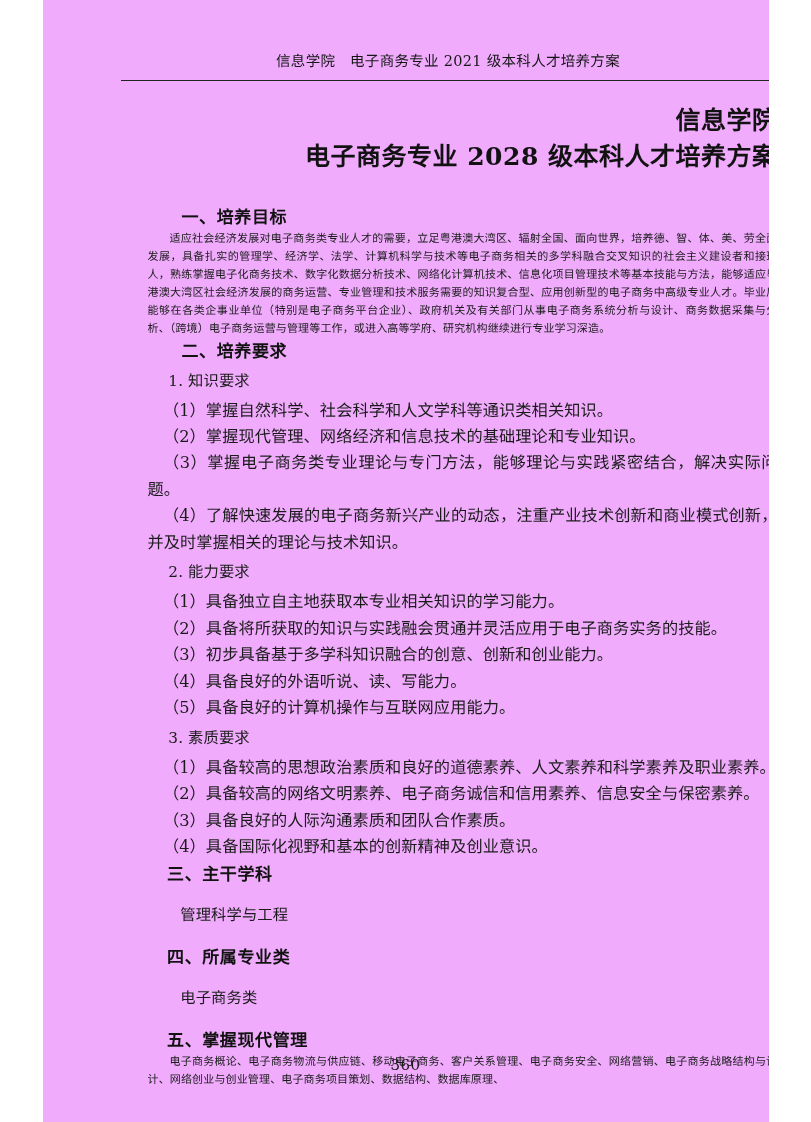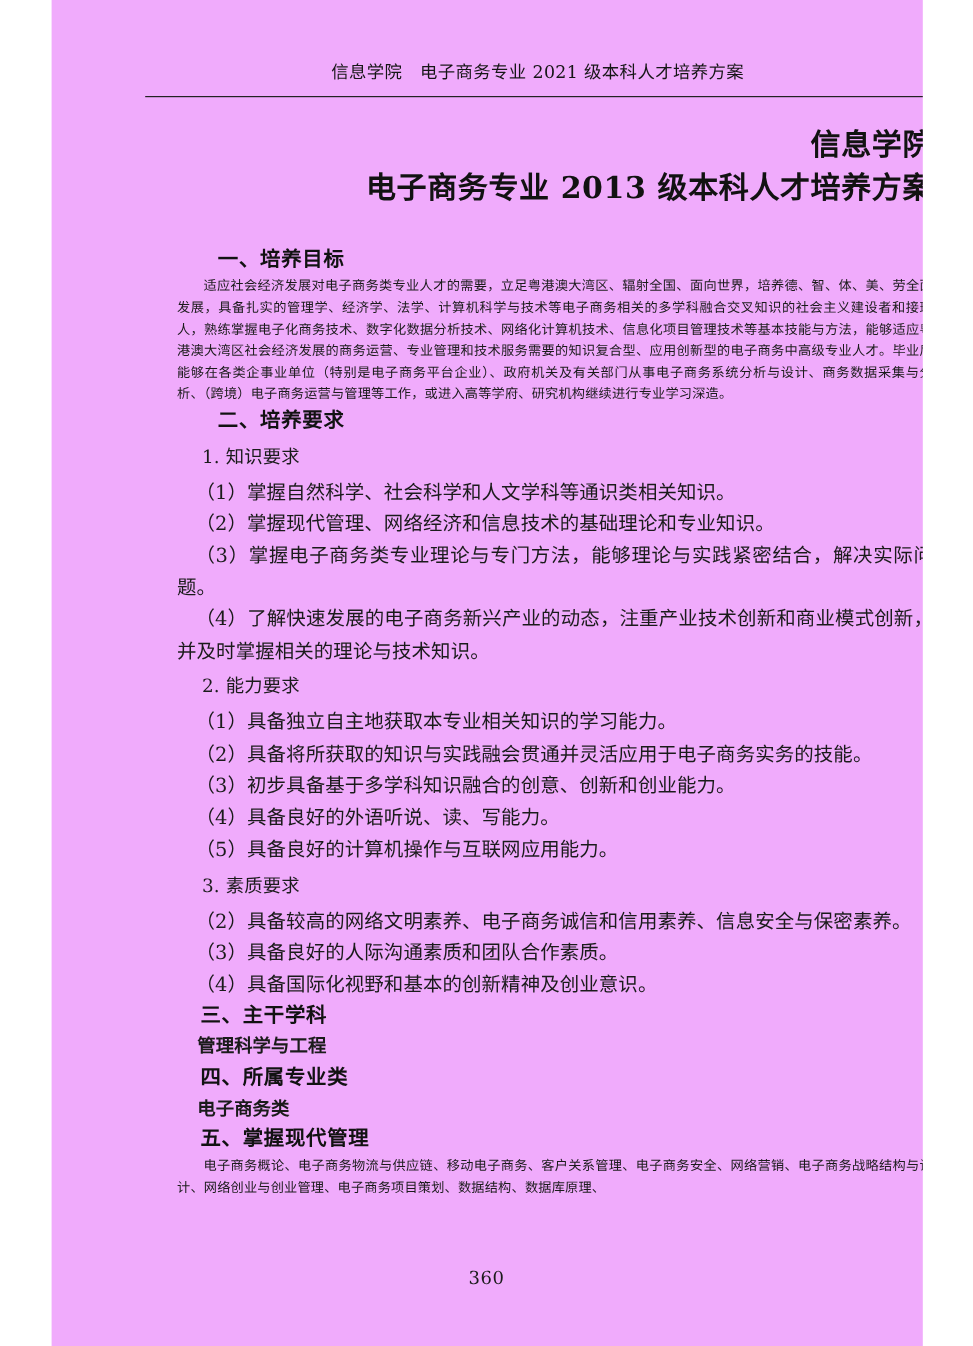--- a/index.html
+++ b/index.html
@@ -103,25 +103,24 @@
     margin: 0;
     text-align: justify;
     text-justify: inter-ideograph;
     text-indent: 0.95em;
     letter-spacing: 0.1px;
     color: #1b1b1b;
   }
   p.plain-line {
     font-size: 15.3px;
     line-height: 1.62;
-    margin: 0;
+    margin: 16px;
     text-indent: 1.1em;
     letter-spacing: 0.1px;
     color: #1b1b1b;
-    font-weight: bold;
   }
   .gap-title { height: 30px; }
 
   
   .page-number {
     position: absolute;
     left: 0;
     right: 0;
     top: 1056px;
     text-align: center;
@@ -136,21 +135,21 @@
 <div class="page">
 
   <div class="running-header">信息学院　电子商务专业 2021 级本科人才培养方案</div>
 
   <div class="header-rule"></div>
 
   <div class="content">
 
     <div class="doc-title">
       <span class="line1">信息学院</span>
-      <span class="line2">电子商务专业 2013 级本科人才培养方案</span>
+      <span class="line2">电子商务专业 2028 级本科人才培养方案</span>
     </div>
 
     <div class="gap-title"></div>
 
     <h2 class="sec-heading">一、培养目标</h2>
     <p class="body-par">适应社会经济发展对电子商务类专业人才的需要，立足粤港澳大湾区、辐射全国、面向世界，培养德、智、体、美、劳全面发展，具备扎实的管理学、经济学、法学、计算机科学与技术等电子商务相关的多学科融合交叉知识的社会主义建设者和接班人，熟练掌握电子化商务技术、数字化数据分析技术、网络化计算机技术、信息化项目管理技术等基本技能与方法，能够适应粤港澳大湾区社会经济发展的商务运营、专业管理和技术服务需要的知识复合型、应用创新型的电子商务中高级专业人才。毕业后能够在各类企事业单位（特别是电子商务平台企业）、政府机关及有关部门从事电子商务系统分析与设计、商务数据采集与分析、（跨境）电子商务运营与管理等工作，或进入高等学府、研究机构继续进行专业学习深造。</p>
 
     <h2 class="sec-heading">二、培养要求</h2>
 
     <p class="sub-label">1. 知识要求</p>
@@ -160,20 +159,21 @@
     <p class="list-item">（4）了解快速发展的电子商务新兴产业的动态，注重产业技术创新和商业模式创新，并及时掌握相关的理论与技术知识。</p>
 
     <p class="sub-label">2. 能力要求</p>
     <p class="list-item">（1）具备独立自主地获取本专业相关知识的学习能力。</p>
     <p class="list-item">（2）具备将所获取的知识与实践融会贯通并灵活应用于电子商务实务的技能。</p>
     <p class="list-item">（3）初步具备基于多学科知识融合的创意、创新和创业能力。</p>
     <p class="list-item">（4）具备良好的外语听说、读、写能力。</p>
     <p class="list-item">（5）具备良好的计算机操作与互联网应用能力。</p>
 
     <p class="sub-label">3. 素质要求</p>
+    <p class="list-item">（1）具备较高的思想政治素质和良好的道德素养、人文素养和科学素养及职业素养。</p>
     <p class="list-item">（2）具备较高的网络文明素养、电子商务诚信和信用素养、信息安全与保密素养。</p>
     <p class="list-item">（3）具备良好的人际沟通素质和团队合作素质。</p>
     <p class="list-item">（4）具备国际化视野和基本的创新精神及创业意识。</p>
 
     <h2 class="sec-heading tight">三、主干学科</h2>
     <p class="plain-line">管理科学与工程</p>
 
     <h2 class="sec-heading tight">四、所属专业类</h2>
     <p class="plain-line">电子商务类</p>
 

